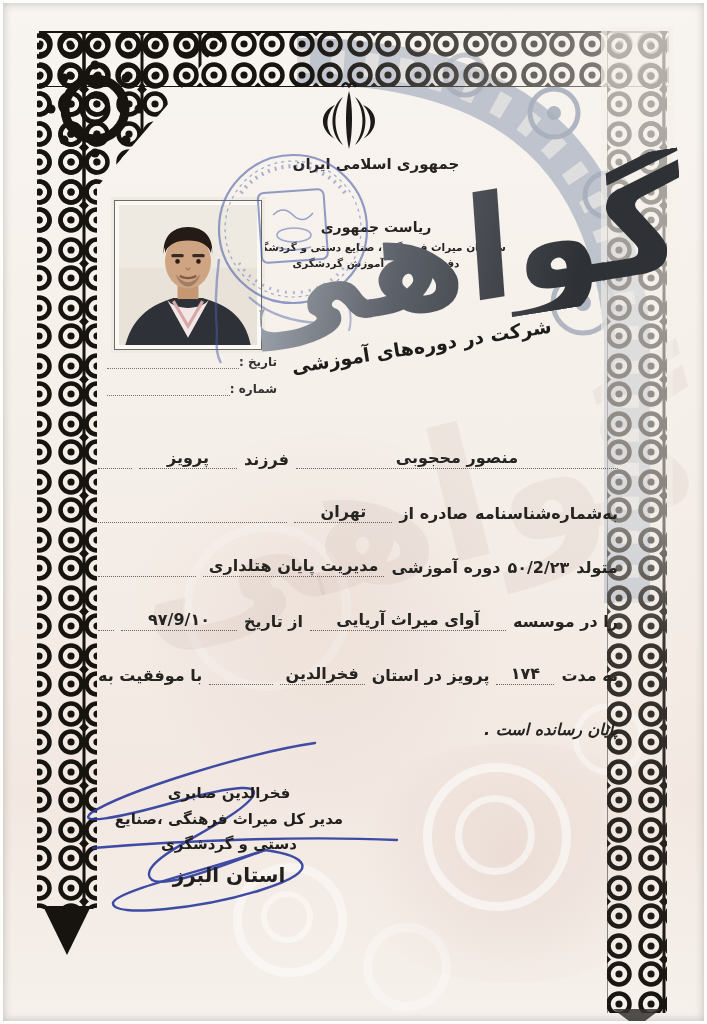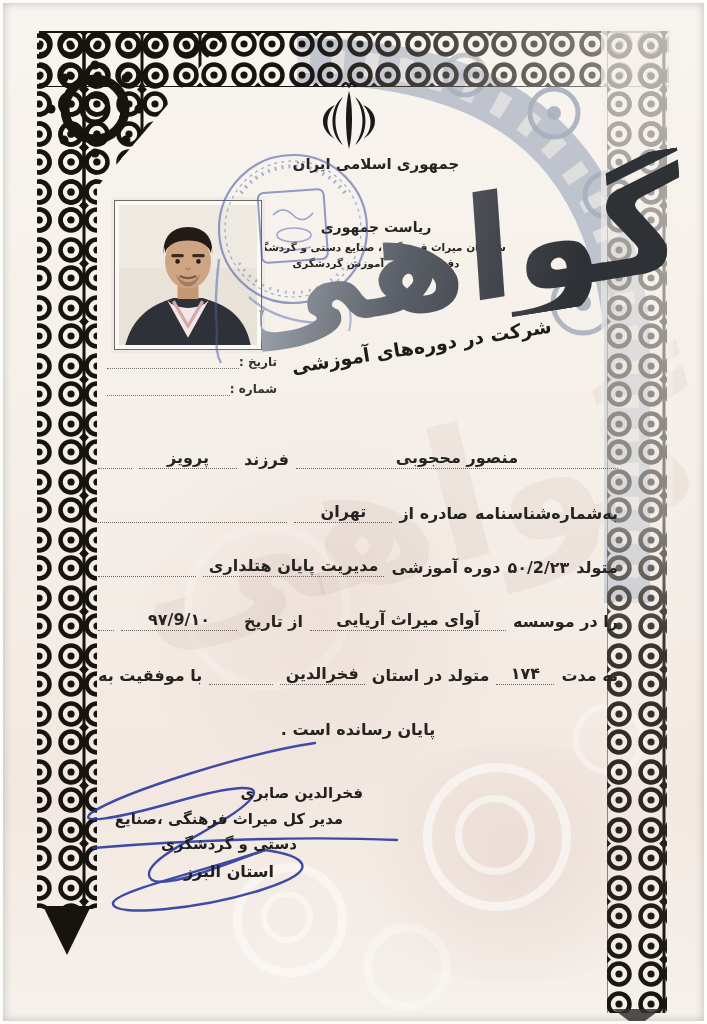--- a/index.html
+++ b/index.html
@@ -35,26 +35,26 @@
   .calli-sub{position:absolute;left:287px;top:332px;transform:rotate(-9deg);
          font-size:19px;font-weight:800;color:#1d1c1b;}
   
   .form{position:absolute;left:95px;top:438px;width:520px;font-size:16px;color:#262421;}
   .form .line{display:flex;align-items:flex-end;gap:7px;margin-bottom:26px;height:28px;}
   .lbl{font-weight:700;white-space:nowrap;}
   .val{font-weight:700;white-space:nowrap;margin-top:40px;}
   .blank{border-bottom:1.5px dotted #6b655e;text-align:center;padding:0 6px 1px 6px;}
   .grow{flex:1;}
   .tail{border-bottom:1.5px dotted #6b655e;height:14px;}
-  .completion-line{justify-content:center;}
+  .completion-line{justify-content:flex-start;font-style:italic;}
   
   .sig{position:absolute;left:92px;top:778px;width:268px;text-align:center;color:#211f1d;line-height:1.7;}
-  .sig .s1{font-size:15px;font-weight:800;text-align:right;}
+  .sig .s1{font-size:15px;font-weight:800;}
   .sig .s2{font-size:15px;font-weight:800;}
-  .sig .s3{font-size:16px;font-weight:800;}
+  .sig .s3{font-size:20px;font-weight:800;}
 </style>
 </head>
 <body>
 
 <div class="page">
 
   <div class="layer">
     <div class="blob" style="left:110px;top:430px;width:420px;height:360px;background:radial-gradient(circle,rgba(224,200,190,.30),rgba(224,200,190,0) 70%);"></div>
     <div class="blob" style="left:330px;top:740px;width:360px;height:240px;background:radial-gradient(circle,rgba(221,196,188,.35),rgba(221,196,188,0) 70%);"></div>
     <div class="wm" style="left:420px;top:760px;width:130px;height:130px;"></div>
@@ -258,21 +258,21 @@
     <div class="line">
       <span class="lbl">را در موسسه</span>
       <span class="blank grow val">آوای میراث آریایی</span>
       <span class="lbl">از تاریخ</span>
       <span class="blank val" style="min-width:104px;">۹۷/9/۱۰</span>
       <span class="tail" style="width:16px;"></span>
     </div>
     <div class="line">
       <span class="lbl">به مدت</span>
       <span class="blank val" style="min-width:46px;">۱۷۴</span>
-      <span class="lbl">متولد در استان</span>
+      <span class="lbl">پرویز در استان</span>
       <span class="blank grow val">فخرالدین</span>
       <span class="tail" style="width:66px;"></span>
       <span class="lbl">با موفقیت به</span>
     </div>
     <div class="line completion-line">
       <span class="lbl">پایان رسانده است .</span>
     </div>
   </div>
 
   <div class="sig">

